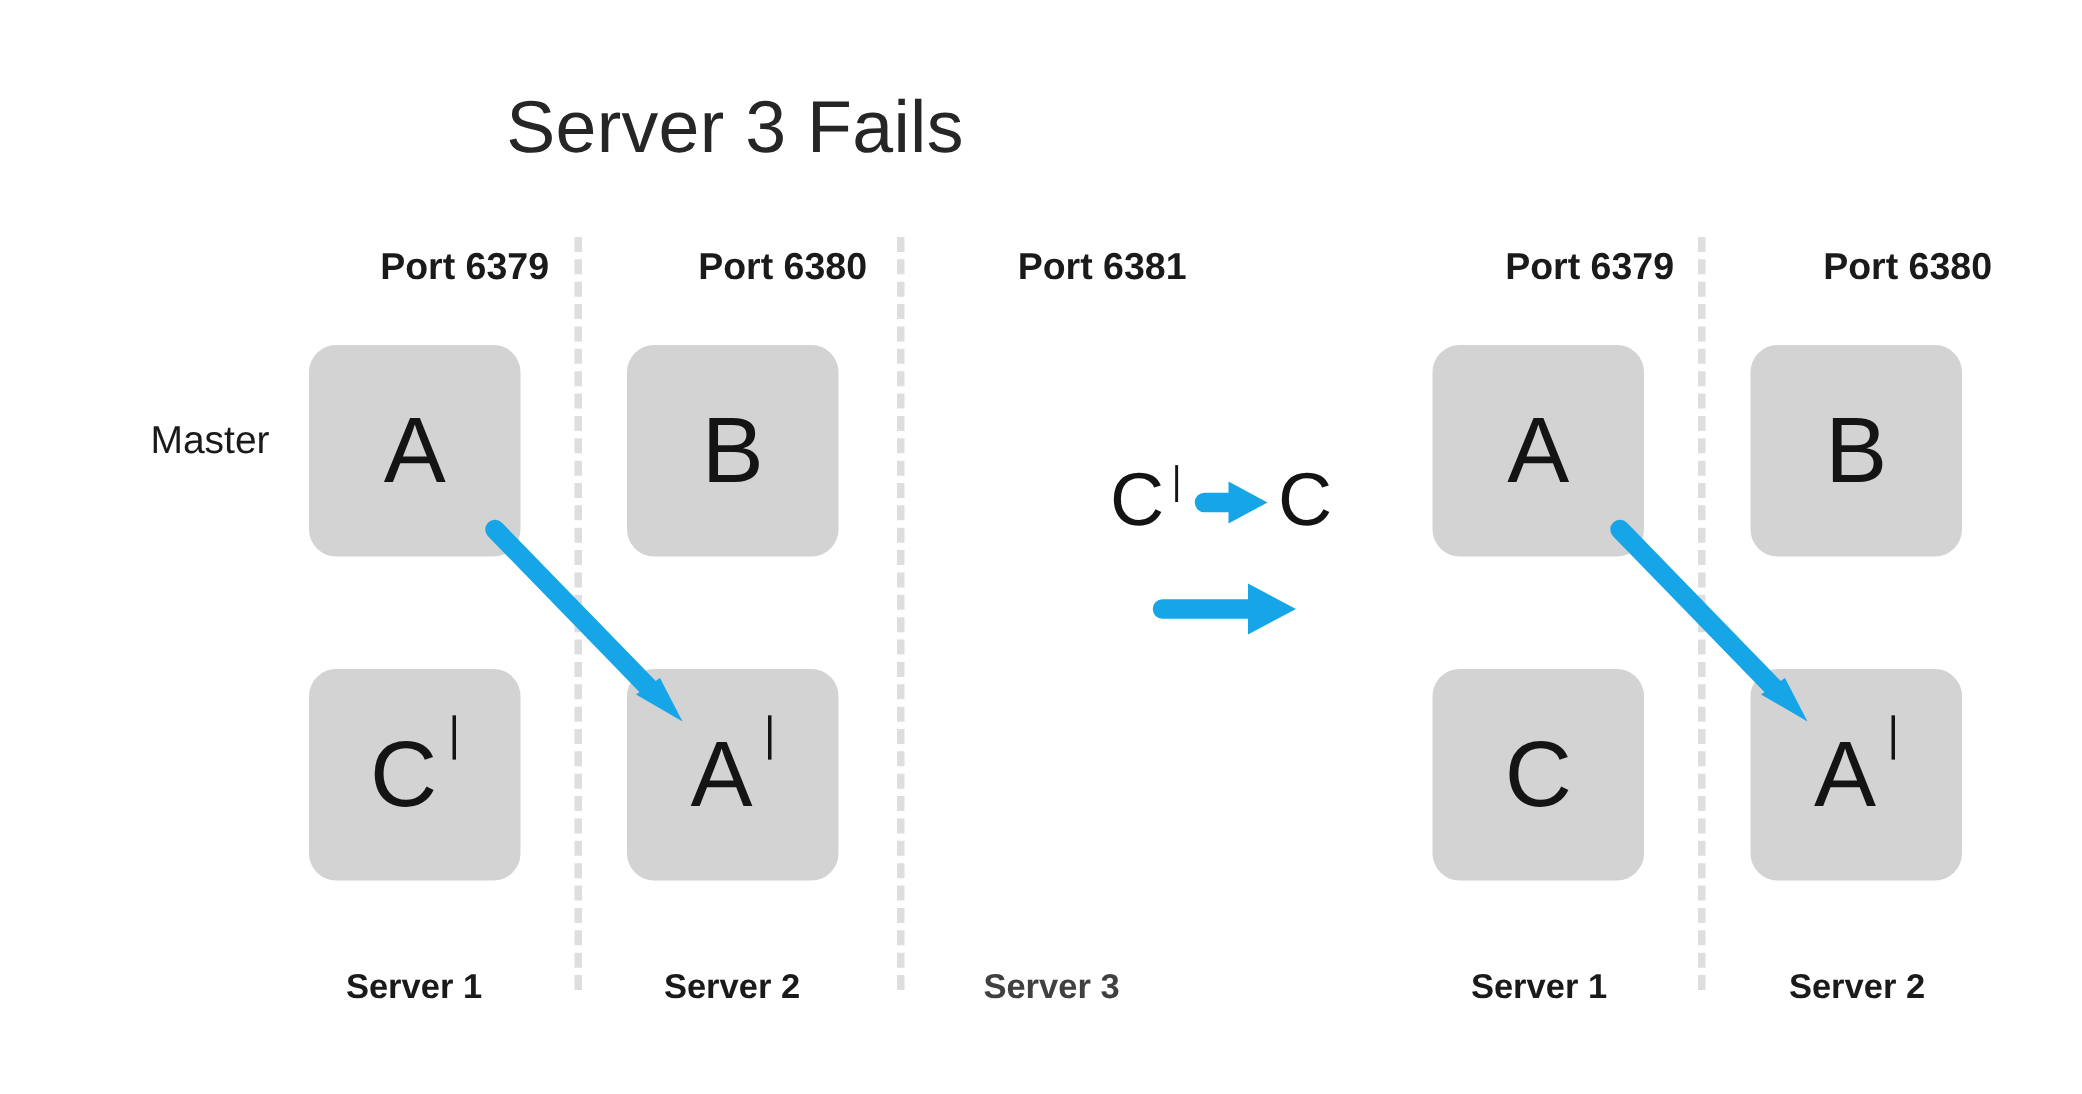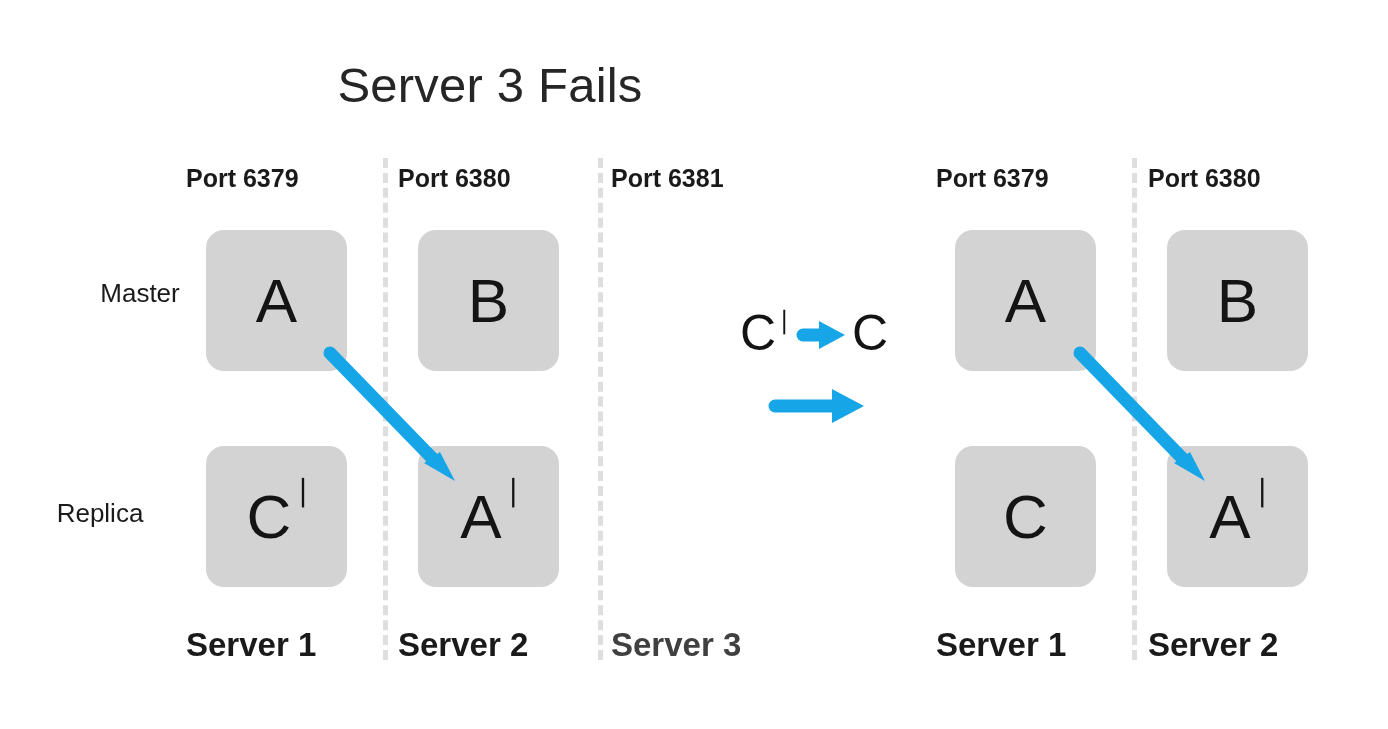--- a/index.html
+++ b/index.html
@@ -44,33 +44,34 @@
     font-weight: 400;
     color: #1a1a1a;
   }
   .row-label.master  { top: 278px; padding-left: 40px; }
   .row-label.replica { top: 498px; }
 
   
   .port-label {
     position: absolute;
     width: 180px;
-    text-align: left;
+    text-align: right;
     top: 164px;
     font-size: 25px;
     font-weight: 600;
     color: #1a1a1a;
   }
 
   
   .server-label {
     position: absolute;
     width: 180px;
-    top: 626px;
-    font-size: 33px;
+    text-align: center;
+    top: 644px;
+    font-size: 23px;
     font-weight: 700;
     color: #1a1a1a;
   }
   .server-label.faded { color: #404040; }
 
   
   .node {
     position: absolute;
     width: 141px;
     height: 141px;
@@ -133,21 +134,20 @@
   }
 </style>
 </head>
 <body>
 
 <div id="canvas">
 
   <div class="title">Server 3 Fails</div>
 
   <div class="row-label master">Master</div>
-  <div class="row-label replica">Replica</div>
 
   <div class="divider" style="left:383px"></div>
   <div class="divider" style="left:598px"></div>
   <div class="divider" style="left:1132px"></div>
 
   <div class="port-label" style="left:186px">Port 6379</div>
   <div class="node" style="left:206px; top:230px">
     <span class="glyph">A</span>
     <span class="prime"></span>
   </div>

